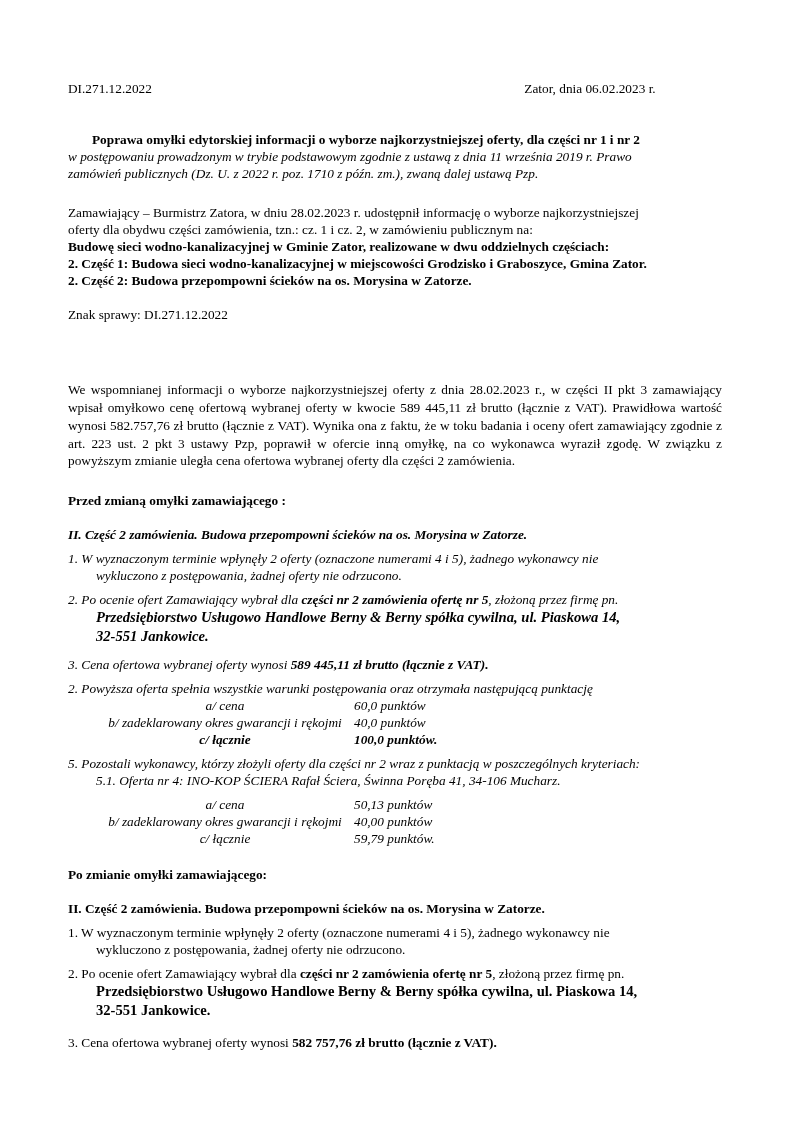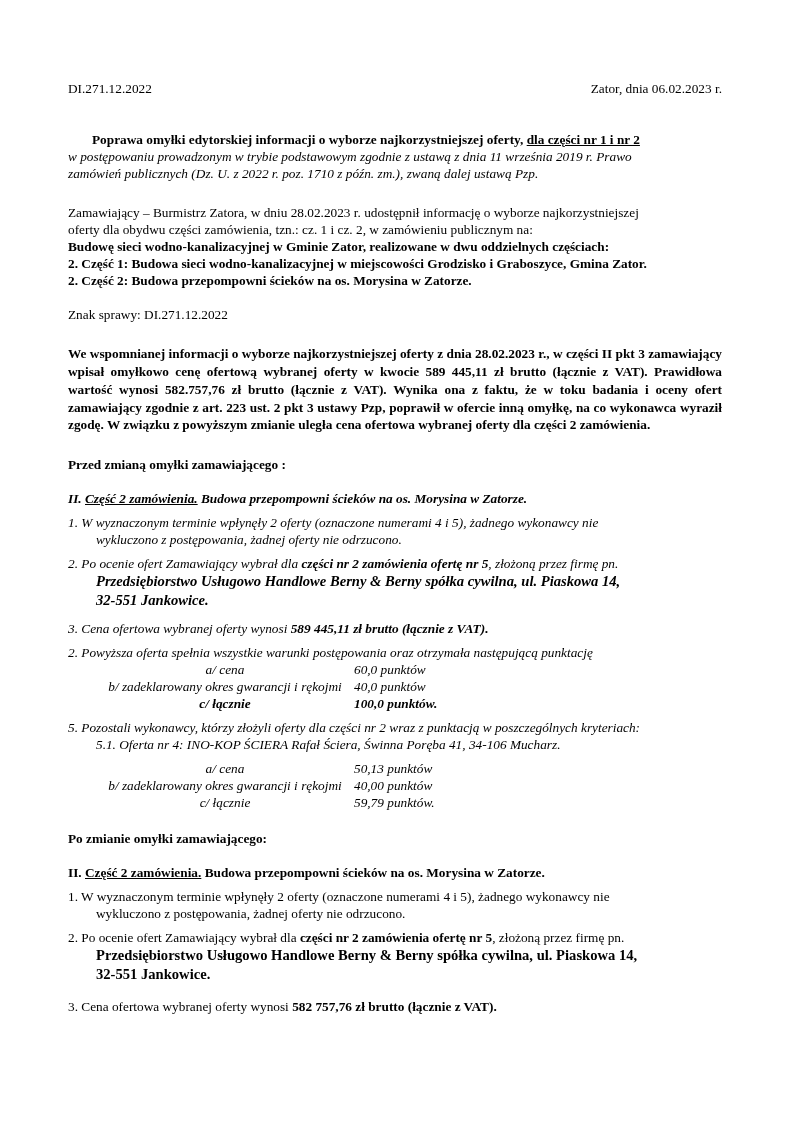--- a/index.html
+++ b/index.html
@@ -26,32 +26,32 @@
     display: flex;
     justify-content: flex-start;
     align-items: baseline;
     margin-bottom: 34px;
   }
   .header-left {
     width: 330px;
   }
   .header-right {
     flex: 1;
-    text-align: right;
+    text-align: center;
     padding-left: 60px;
   }
   p {
     margin: 0;
   }
   .blk { margin-bottom: 12px; }
   .blk-sm { margin-bottom: 7px; }
   .i { font-style: italic; }
   .b { font-weight: bold; }
   .bi { font-weight: bold; font-style: italic; }
-  .u { text-decoration: underline; }
+  .u { }
   .indent { text-indent: 24px; }
   .sub-line {
     padding-left: 28px;
   }
   .pts-row {
     display: flex;
     text-align: center;
   }
   .pts-label {
     width: 258px;
@@ -68,23 +68,24 @@
   .firm2 {
     padding-left: 28px;
     font-weight: bold;
     font-size: 14.6px;
     line-height: 1.3;
   }
   .gap-lg { height: 14px; }
   .gap-md { height: 10px; }
   .gap-sm { height: 5px; }
   .big-block {
-    font-weight: bold;
+    font-weight: normal;
     text-align: justify;
     line-height: 1.34;
+    margin-top: 36px;
   }
 </style>
 </head>
 <body>
 
 <div class="page">
 
   <div class="header-row">
     <div class="header-left">DI.271.12.2022</div>
     <div class="header-right">Zator, dnia 06.02.2023 r.</div>

